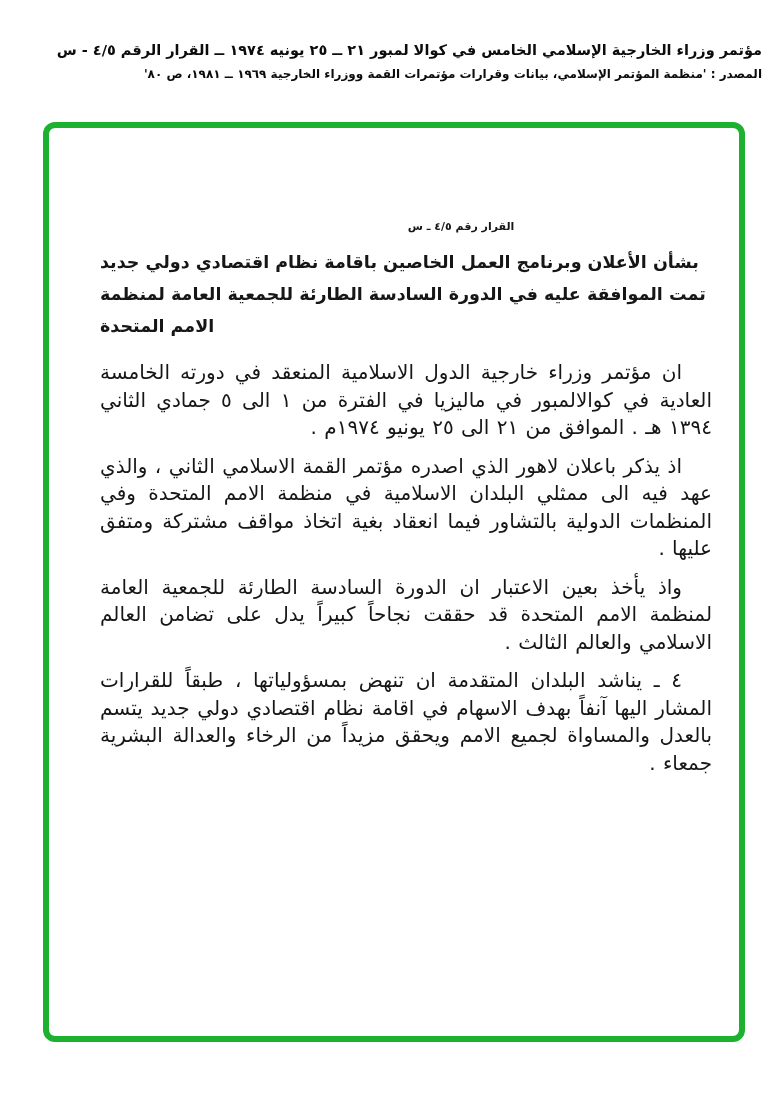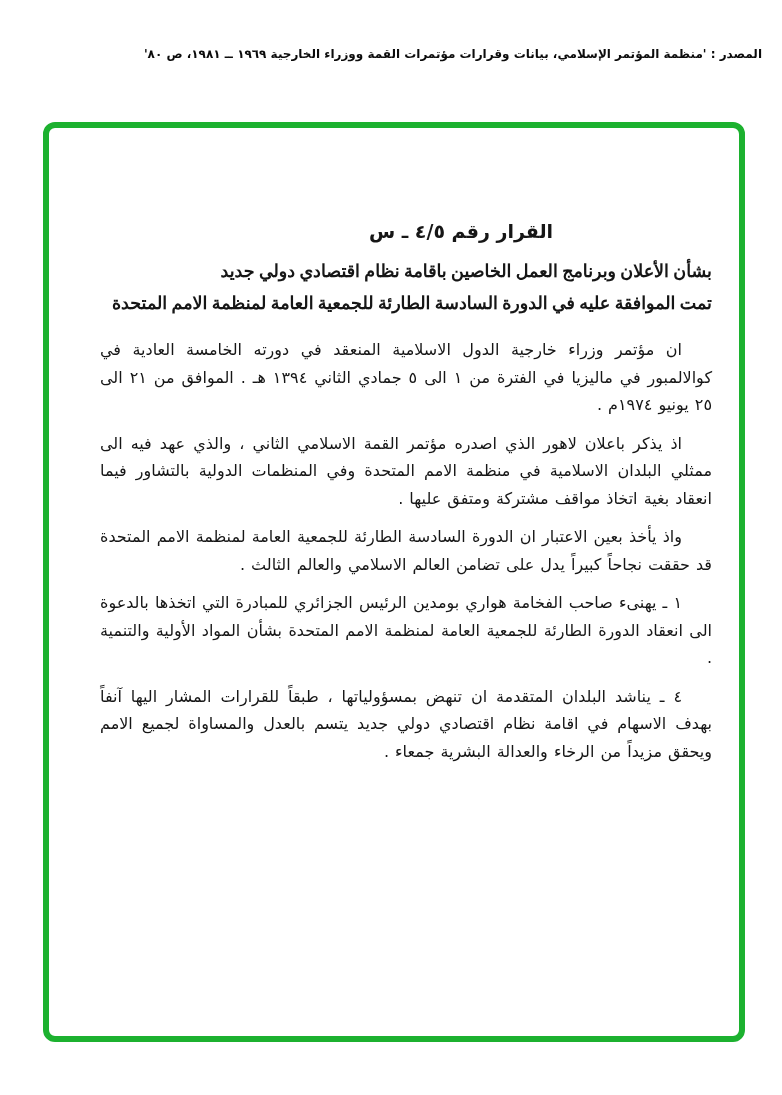--- a/index.html
+++ b/index.html
@@ -49,62 +49,61 @@
 
   
   .doc {
     position: absolute;
     left: 100px; top: 220px;
     width: 612px;
     direction: rtl;
     color: #161616;
   }
   .res-number {
-    font-size: 19px;
+    font-size: 11px;
     font-weight: bold;
     text-align: center;
     margin-left: 110px;
     margin-bottom: 13px;
     white-space: nowrap;
   }
   .doc-title {
     font-size: 17.5px;
     font-weight: bold;
-    text-align: right;
+    text-align: left;
     line-height: 32px;
-    font-family: Liberation Serif, serif;
   }
   .doc-title-block { margin-bottom: 17px; }
   .para {
-    font-size: 16px;
+    font-size: 20px;
     line-height: 27.5px;
     text-align: justify;
     text-indent: 30px;
     margin: 0 0 11px 0;
     word-spacing: 1px;
   }
 </style>
 </head>
 <body>
 
 <div class="top-header">
+  <div class="cite-line">مؤتمر وزراء الخارجية الإسلامي الخامس في كوالا لمبور ٢١ ــ ٢٥ يونيه ١٩٧٤ ــ القرار الرقم ٤/٥ - س</div>
   <div class="source-line">المصدر : 'منظمة المؤتمر الإسلامي، بيانات وقرارات مؤتمرات القمة ووزراء الخارجية ١٩٦٩ ــ ١٩٨١، ص ٨٠'</div>
 </div>
 
 <div class="green-frame"></div>
 
 <div class="doc">
 
   <div class="res-number">القرار رقم ٤/٥ ـ س</div>
 
   <div class="doc-title-block">
     <div class="doc-title">بشأن الأعلان وبرنامج العمل الخاصين باقامة نظام اقتصادي دولي جديد</div>
     <div class="doc-title">تمت الموافقة عليه في الدورة السادسة الطارئة للجمعية العامة لمنظمة الامم المتحدة</div>
   </div>
 
   <p class="para">ان مؤتمر وزراء خارجية الدول الاسلامية المنعقد في دورته الخامسة العادية في كوالالمبور في ماليزيا في الفترة من ١ الى ٥ جمادي الثاني ١٣٩٤ هـ . الموافق من ٢١ الى ٢٥ يونيو ١٩٧٤م .</p>
   <p class="para">اذ يذكر باعلان لاهور الذي اصدره مؤتمر القمة الاسلامي الثاني ، والذي عهد فيه الى ممثلي البلدان الاسلامية في منظمة الامم المتحدة وفي المنظمات الدولية بالتشاور فيما انعقاد بغية اتخاذ مواقف مشتركة ومتفق عليها .</p>
   <p class="para">واذ يأخذ بعين الاعتبار ان الدورة السادسة الطارئة للجمعية العامة لمنظمة الامم المتحدة قد حققت نجاحاً كبيراً يدل على تضامن العالم الاسلامي والعالم الثالث .</p>
 
-  <p class="para">١ ـ يهنىء صاحب الفخامة هواري بومدين الرئيس الجزائري للمبادرة التي اتخذها بالدعوة الى انعقاد الدورة الطارئة للجمعية العامة لمنظمة الامم المتحدة بشأن المواد الأولية والتنمية .</p>
   <p class="para">٤ ـ يناشد البلدان المتقدمة ان تنهض بمسؤولياتها ، طبقاً للقرارات المشار اليها آنفاً بهدف الاسهام في اقامة نظام اقتصادي دولي جديد يتسم بالعدل والمساواة لجميع الامم ويحقق مزيداً من الرخاء والعدالة البشرية جمعاء .</p>
 
 </div>
 
 </body></html>

